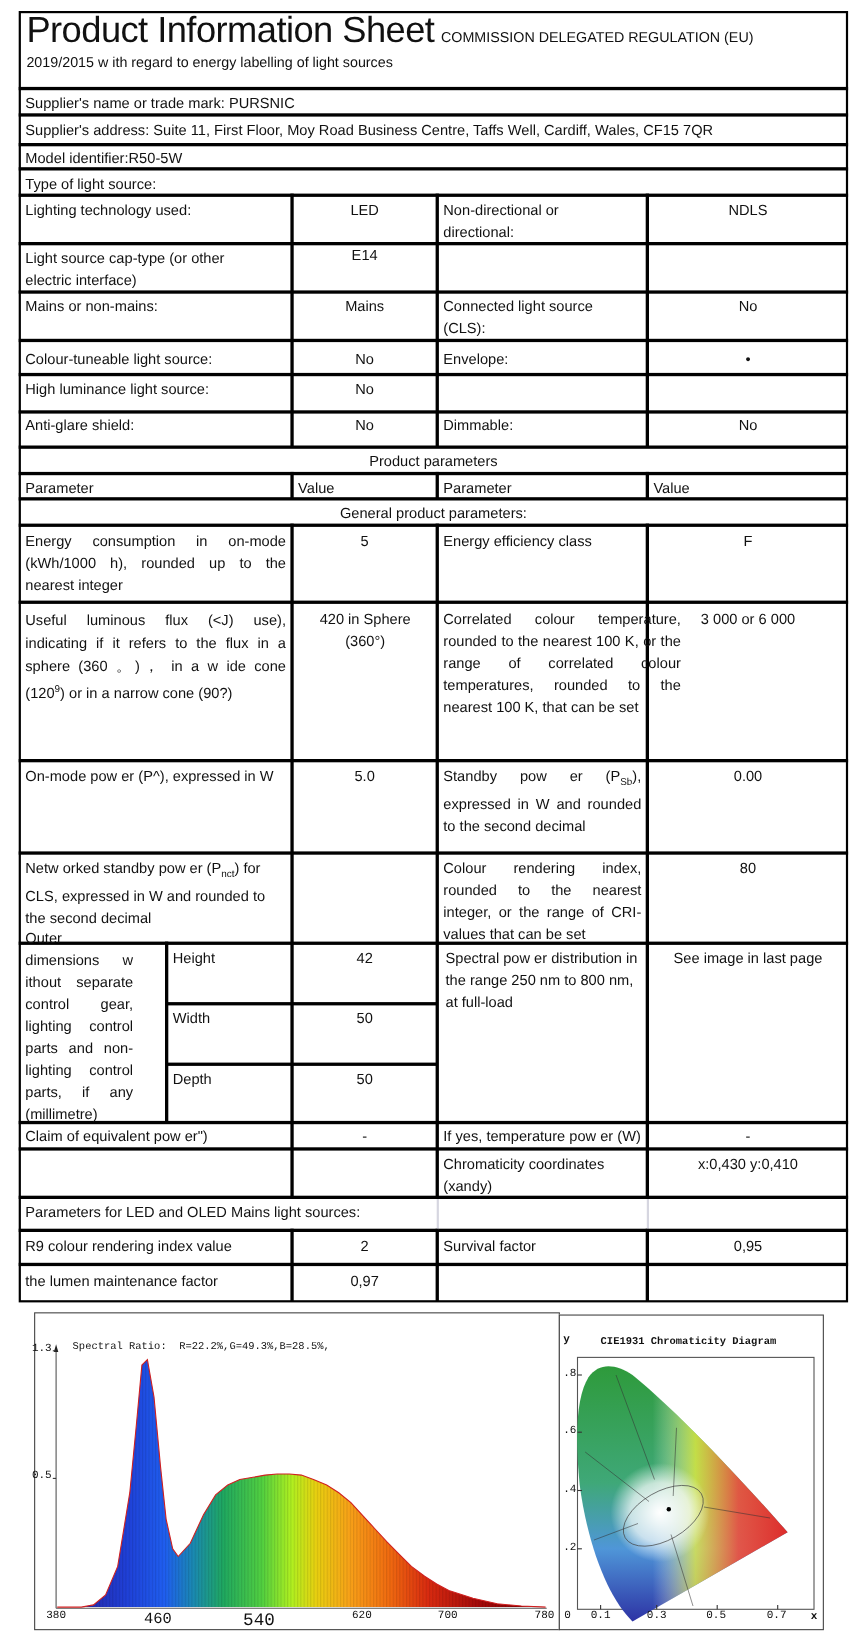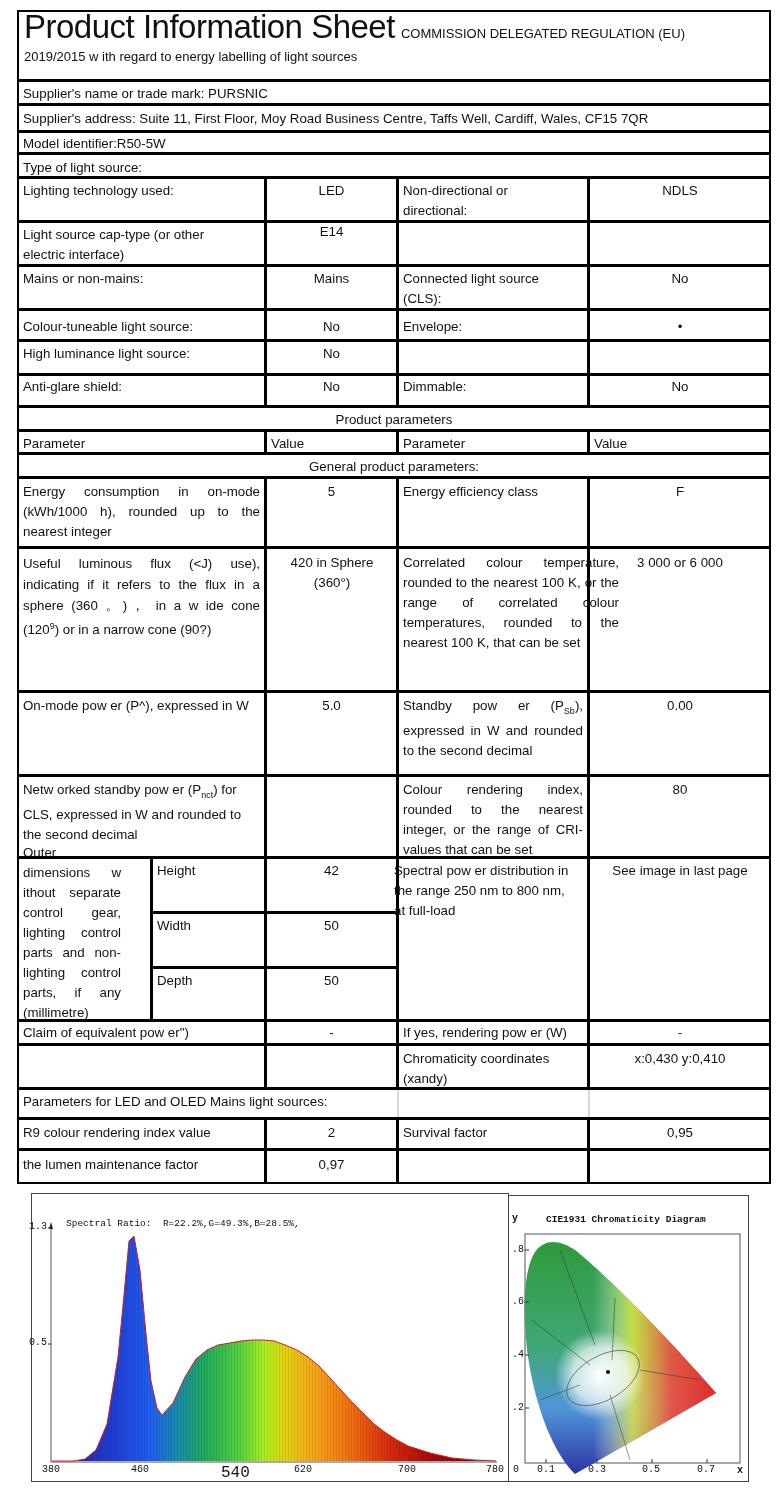--- a/index.html
+++ b/index.html
@@ -146,28 +146,28 @@
 </div>
 
 <div>
   <div class="cell j" style="left:19px; top:841px; width:106px;">Outer dimensions w ithout separate control gear, lighting control parts and non-lighting control parts, if any (millimetre)</div>
   <div class="cell" style="left:153px; top:859px; width:110px;">Height</div>
   <div class="cell c" style="left:267px; top:859px; width:129px;">42</div>
   <div class="cell" style="left:153px; top:914px; width:110px;">Width</div>
   <div class="cell c" style="left:267px; top:914px; width:129px;">50</div>
   <div class="cell" style="left:153px; top:969px; width:110px;">Depth</div>
   <div class="cell c" style="left:267px; top:969px; width:129px;">50</div>
-  <div class="cell" style="left:390px; top:859px; width:184px;">Spectral pow er distribution in the range 250 nm to 800 nm, at full-load</div>
+  <div class="cell" style="left:401px; top:859px; width:184px;">Spectral pow er distribution in the range 250 nm to 800 nm, at full-load</div>
   <div class="cell c" style="left:590px; top:859px; width:180px;">See image in last page</div>
 </div>
 
 <div>
   <div class="cell" style="left:19px; top:1021px; width:245px;">Claim of equivalent pow er")</div>
   <div class="cell c" style="left:267px; top:1021px; width:129px;">-</div>
-  <div class="cell" style="left:399px; top:1021px; width:188px;">If yes, rendering pow er (W)</div>
+  <div class="cell" style="left:399px; top:1021px; width:188px;">If yes, temperature pow er (W)</div>
   <div class="cell c" style="left:590px; top:1021px; width:180px;">-</div>
 </div>
 
 <div>
   <div class="cell" style="left:399px; top:1047px; width:170px;">Chromaticity coordinates (xandy)</div>
   <div class="cell c" style="left:590px; top:1047px; width:180px;">x:0,430 y:0,410</div>
 </div>
 
 <div class="cell" style="left:19px; top:1090px; width:400px;">Parameters for LED and OLED Mains light sources:</div>
 
@@ -212,23 +212,23 @@
   <line x1="48" y1="1228" x2="51" y2="1228" stroke="#333" stroke-width="1"></line>
 
   <path id="spec-area" d="M52,1461 L74,1461 L85,1459 L96,1450 L107,1424 L118,1357 L124,1295 L129,1241 L134,1236 L140,1270 L146,1334 L151,1381 L157,1408 L162,1415 L173,1403 L185,1377 L196,1359 L207,1350 L218,1345 L230,1343 L241,1341 L252,1340 L263,1340 L274,1341 L285,1345 L297,1350 L308,1357 L319,1366 L330,1378 L341,1390 L352,1402 L363,1413 L374,1424 L386,1433 L397,1440 L408,1446 L430,1453 L452,1458 L474,1460 L496,1461 Z" fill="url(#spec)" stroke="none"></path>
   <path d="M52,1461 L74,1461 L85,1459 L96,1450 L107,1424 L118,1357 L124,1295 L129,1241 L134,1236 L140,1270 L146,1334 L151,1381 L157,1408 L162,1415 L173,1403 L185,1377 L196,1359 L207,1350 L218,1345 L230,1343 L241,1341 L252,1340 L263,1340 L274,1341 L285,1345 L297,1350 L308,1357 L319,1366 L330,1378 L341,1390 L352,1402 L363,1413 L374,1424 L386,1433 L397,1440 L408,1446 L430,1453 L452,1458 L474,1460 L496,1461 Z" fill="url(#stripes)" stroke="none"></path>
   <path d="M52,1461 L74,1461 L85,1459 L96,1450 L107,1424 L118,1357 L124,1295 L129,1241 L134,1236 L140,1270 L146,1334 L151,1381 L157,1408 L162,1415 L173,1403 L185,1377 L196,1359 L207,1350 L218,1345 L230,1343 L241,1341 L252,1340 L263,1340 L274,1341 L285,1345 L297,1350 L308,1357 L319,1366 L330,1378 L341,1390 L352,1402 L363,1413 L374,1424 L386,1433 L397,1440 L408,1446 L430,1453 L452,1458 L474,1460 L496,1461" fill="none" stroke="#d02020" stroke-width="1"></path>
 </svg>
 <div class="mono" style="position:absolute; left:66px; top:1218px; font-size:9.5px; white-space:pre;">Spectral Ratio:  R=22.2%,G=49.3%,B=28.5%,</div>
 <div class="mono" style="position:absolute; left:29px; top:1221px; font-size:10px;">1.3</div>
 <div class="mono" style="position:absolute; left:29px; top:1337px; font-size:10px;">0.5</div>
 <div class="mono" style="position:absolute; left:42px; top:1464px; font-size:10px;">380</div>
-<div class="mono" style="position:absolute; left:131px; top:1464px; font-size:10px;">460</div>
+<div class="mono" style="position:absolute; left:131px; top:1464px; font-size:14px;">460</div>
 <div class="mono" style="position:absolute; left:221px; top:1464px; font-size:16px;">540</div>
-<div class="mono" style="position:absolute; left:294px; top:1464px; font-size:10px;">620</div>
+<div class="mono" style="position:absolute; left:320px; top:1464px; font-size:10px;">620</div>
 <div class="mono" style="position:absolute; left:398px; top:1464px; font-size:10px;">700</div>
 <div class="mono" style="position:absolute; left:486px; top:1464px; font-size:10px;">780</div>
 
 <div class="chart-frame" style="left:508px; top:1195px; width:241px; height:287px;"></div>
 <svg style="position:absolute; left:0; top:0;" width="780" height="1500" viewBox="0 0 780 1500">
   <defs>
     <linearGradient id="cieV" x1="0" y1="1240" x2="0" y2="1480" gradientUnits="userSpaceOnUse">
       <stop offset="0" stop-color="#2e9a3a"></stop>
       <stop offset="0.45" stop-color="#3fa878"></stop>
       <stop offset="0.7" stop-color="#4f96d8"></stop>

